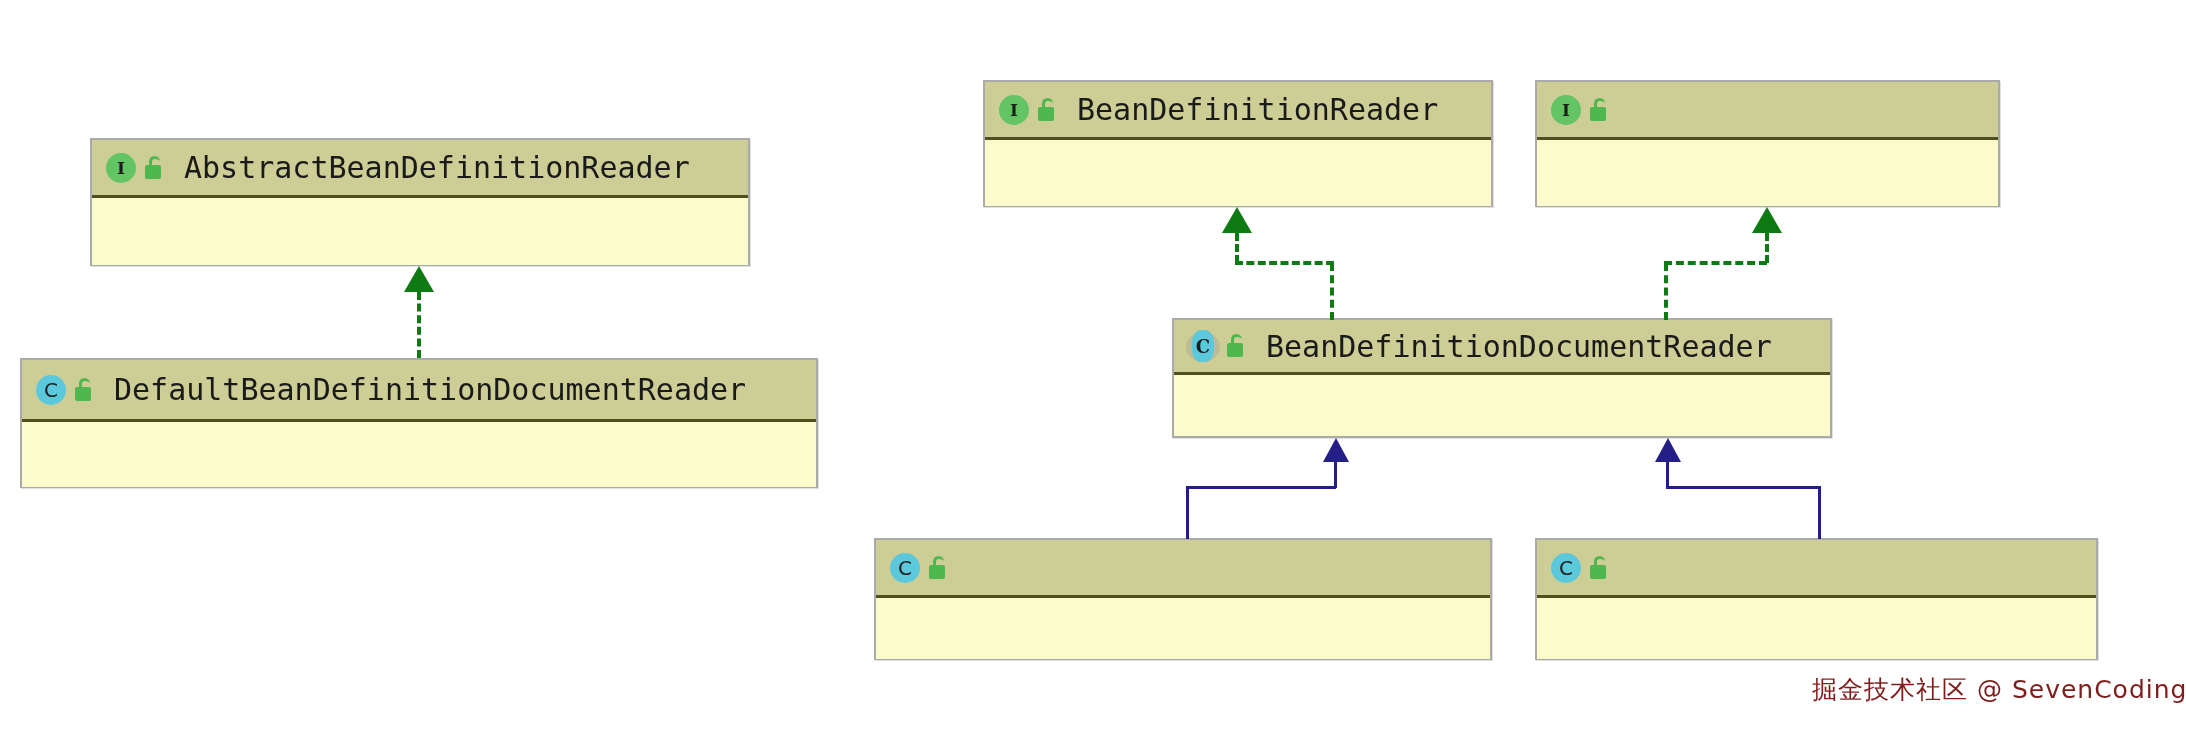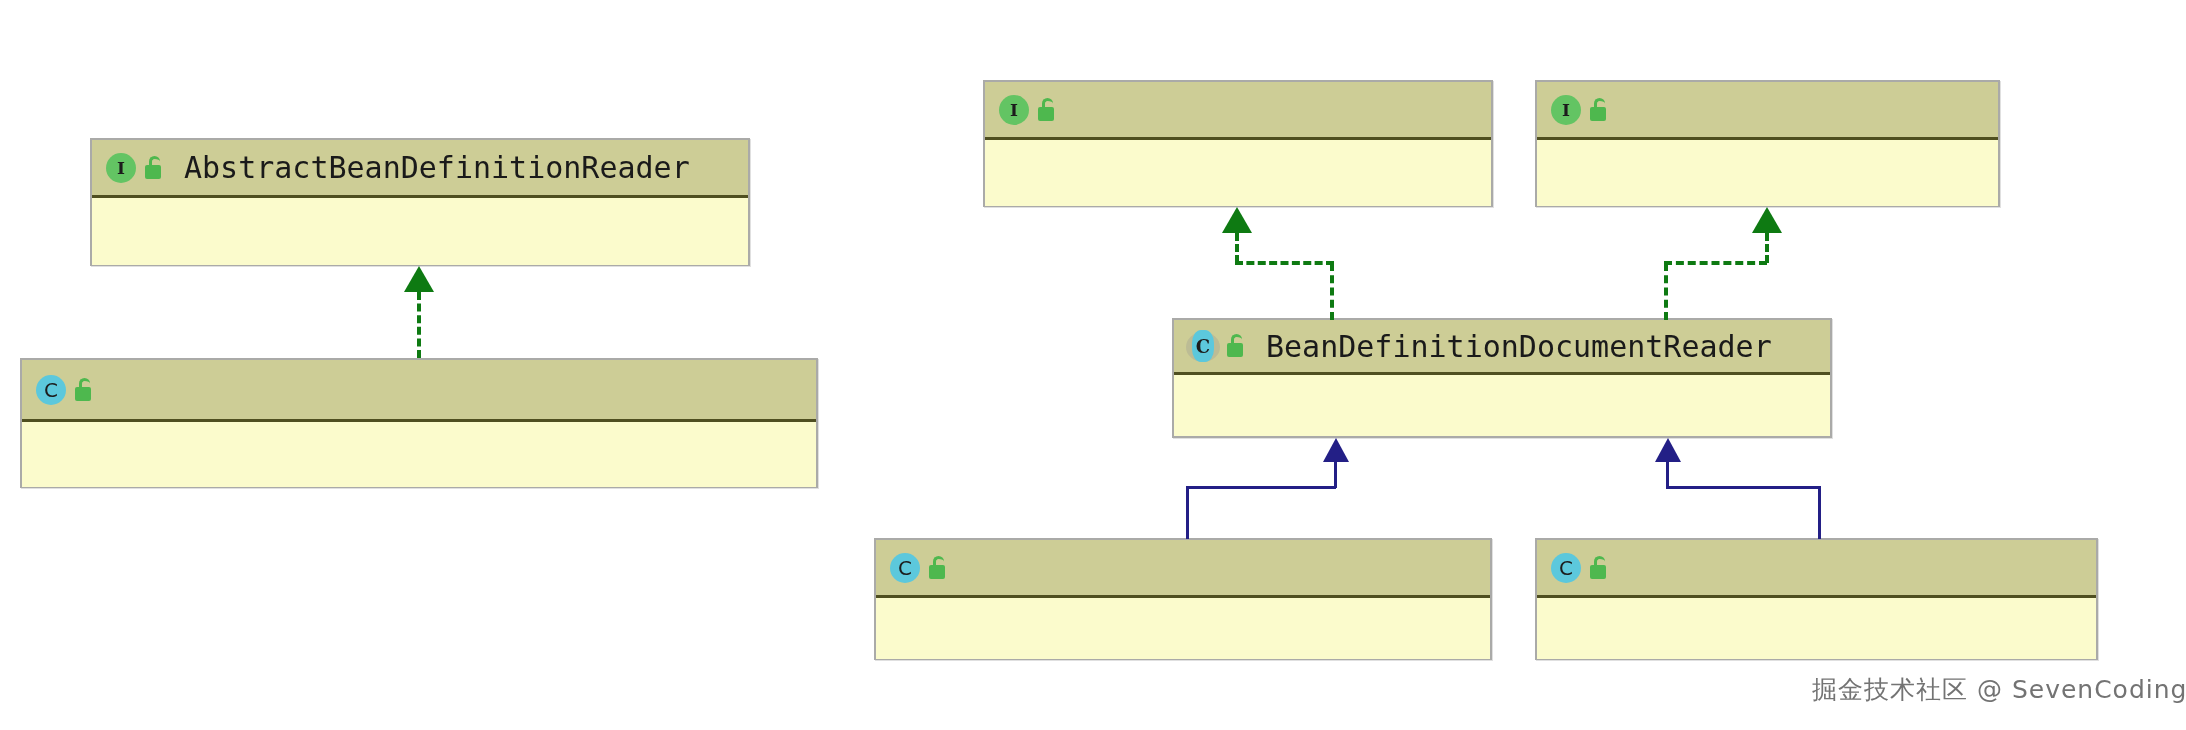--- a/index.html
+++ b/index.html
@@ -159,21 +159,21 @@
     border-left-width: 13px;
     border-right-width: 13px;
     border-bottom: 24px solid #231f86;
   }
 
   
   .watermark {
     position: absolute;
     font-family: "DejaVu Sans", sans-serif;
     font-size: 25px;
-    color: #737373;
+    color: #7f1d1d;
     white-space: nowrap;
     letter-spacing: 1px;
   }
 </style>
 </head>
 <body>
 
 <div id="canvas">
 
   <div class="uml-box" style="left:90px; top:138px; width:660px; height:128px;">
@@ -192,38 +192,40 @@
 
   <div class="uml-box" style="left:20px; top:358px; width:798px; height:130px;">
     <div class="uml-header" style="height:62px;">
       <span class="stereo-icon cls">
         <span class="disc">C</span>
       </span>
       <span class="lock-icon">
         <span class="shackle"></span>
         <span class="bodyblk"></span>
       </span>
+      <span class="uml-title">DefaultBeanDefinitionDocumentReader</span>
     </div>
     <div class="uml-body" style="height:65px;"></div>
   </div>
 
   <div class="conn" style="left:0; top:0; width:2186px; height:730px;">
     <div class="seg v-dash" style="left:417px; top:292px; height:66px;"></div>
     <div class="arrowhead green" style="left:404px; top:266px;"></div>
   </div>
 
   <div class="uml-box" style="left:983px; top:80px; width:510px; height:127px;">
     <div class="uml-header" style="height:58px;">
       <span class="stereo-icon iface">
         <span class="disc">I</span>
       </span>
       <span class="lock-icon">
         <span class="shackle"></span>
         <span class="bodyblk"></span>
       </span>
+      <span class="uml-title">BeanDefinitionReader</span>
     </div>
     <div class="uml-body" style="height:66px;"></div>
   </div>
 
   <div class="uml-box" style="left:1535px; top:80px; width:465px; height:127px;">
     <div class="uml-header" style="height:58px;">
       <span class="stereo-icon iface">
         <span class="disc">I</span>
       </span>
       <span class="lock-icon">

